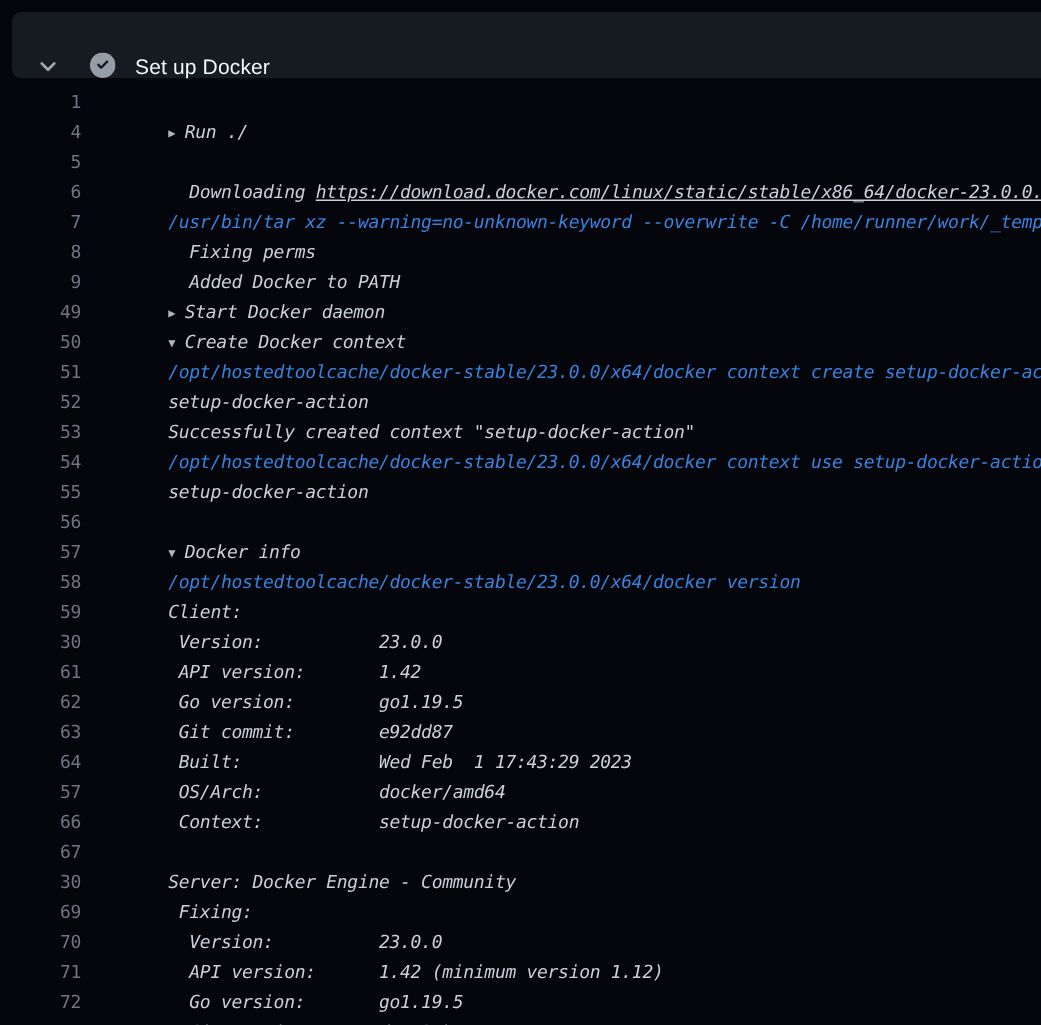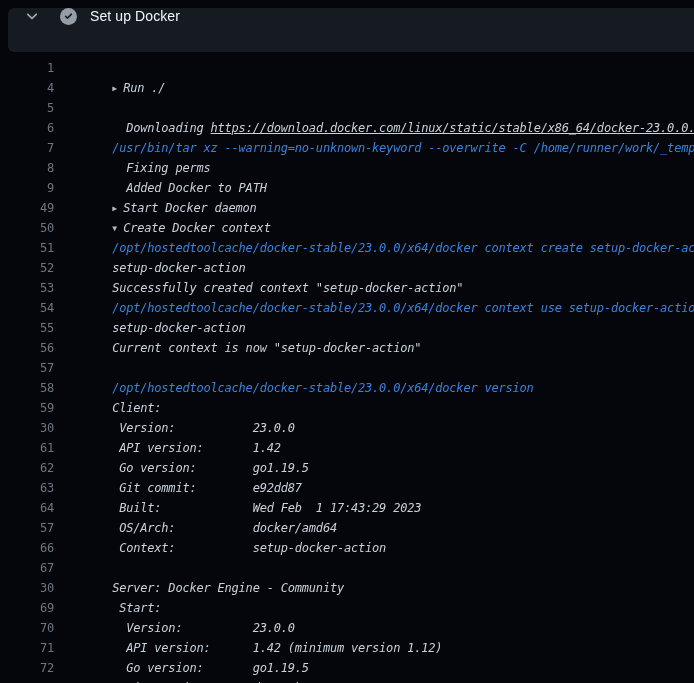--- a/index.html
+++ b/index.html
@@ -8,21 +8,21 @@
     background: #04060c;
     font-family: "Liberation Sans", "DejaVu Sans", sans-serif;
   }
   .step-header {
     margin: 8px 0 0 8px;
     width: calc(100% - 8px);
     height: 44px;
     background: #161b22;
     border-radius: 6px 0 0 6px;
     display: flex;
-    align-items: flex-start;
+    align-items: flex-end;
     padding: 0 16px;
     cursor: pointer;
   }
   .chev { width: 16px; height: 16px; display: inline-flex; align-items: center; justify-content: center; }
   .status { width: 17px; height: 17px; margin-left: 20px; display: inline-flex; }
   .step-title {
     margin-left: 13px;
     color: #f0f6fc;
     font-size: 14px;
     font-weight: 500;
@@ -148,26 +148,26 @@
     </span>
   </div>
     <div class="line">
     <a class="num">54</a>
     <span class="body">
       <span class="txt">setup-docker-action</span>
     </span>
   </div>
     <div class="line">
     <a class="num">55</a>
-    <span class="body">
-      <span class="txt">Current context is now "setup-docker-action"</span>
-    </span>
   </div>
     <div class="line group">
     <a class="num">56</a>
+    <span class="body">
+      <span class="tri">▼</span><span class="txt">Docker info</span>
+    </span>
   </div>
     <div class="line cmd">
     <a class="num">57</a>
     <span class="body">
       <span class="txt">/opt/hostedtoolcache/docker-stable/23.0.0/x64/docker version</span>
     </span>
   </div>
     <div class="line">
     <a class="num">58</a>
     <span class="body">
@@ -224,21 +224,21 @@
   </div>
     <div class="line">
     <a class="num">67</a>
     <span class="body">
       <span class="txt">Server: Docker Engine - Community</span>
     </span>
   </div>
     <div class="line">
     <a class="num">30</a>
     <span class="body">
-      <span class="txt"> Start:</span>
+      <span class="txt"> Fixing:</span>
     </span>
   </div>
     <div class="line">
     <a class="num">69</a>
     <span class="body">
       <span class="txt">  Version:          23.0.0</span>
     </span>
   </div>
     <div class="line">
     <a class="num">70</a>

